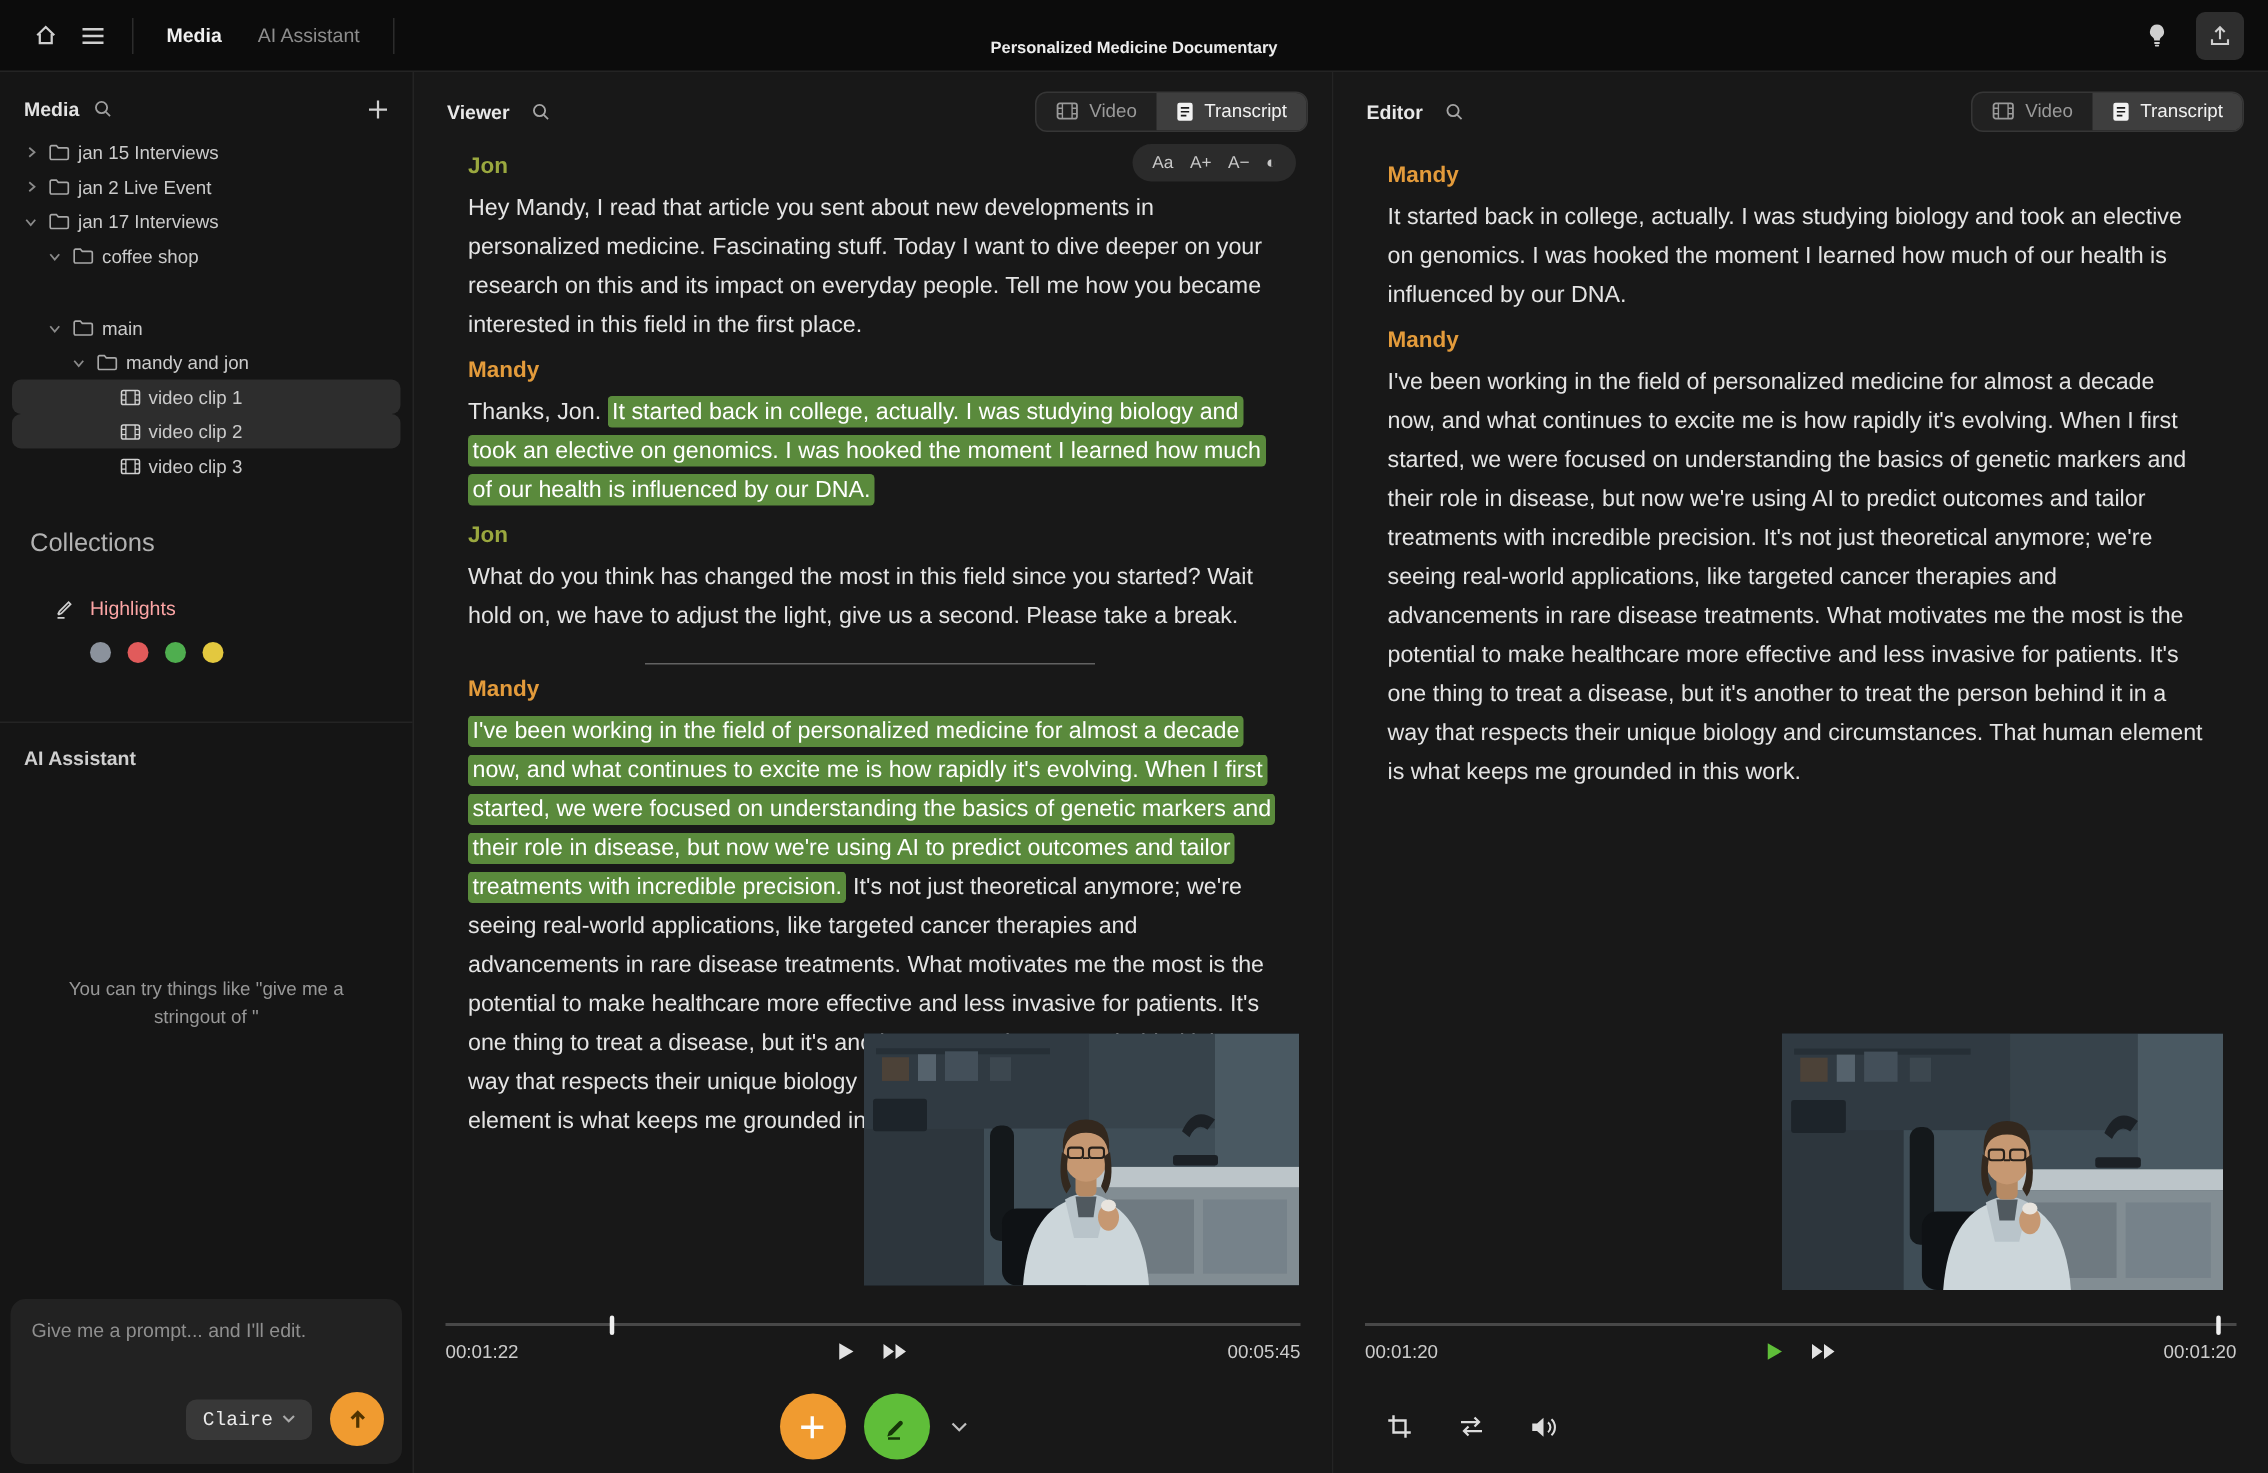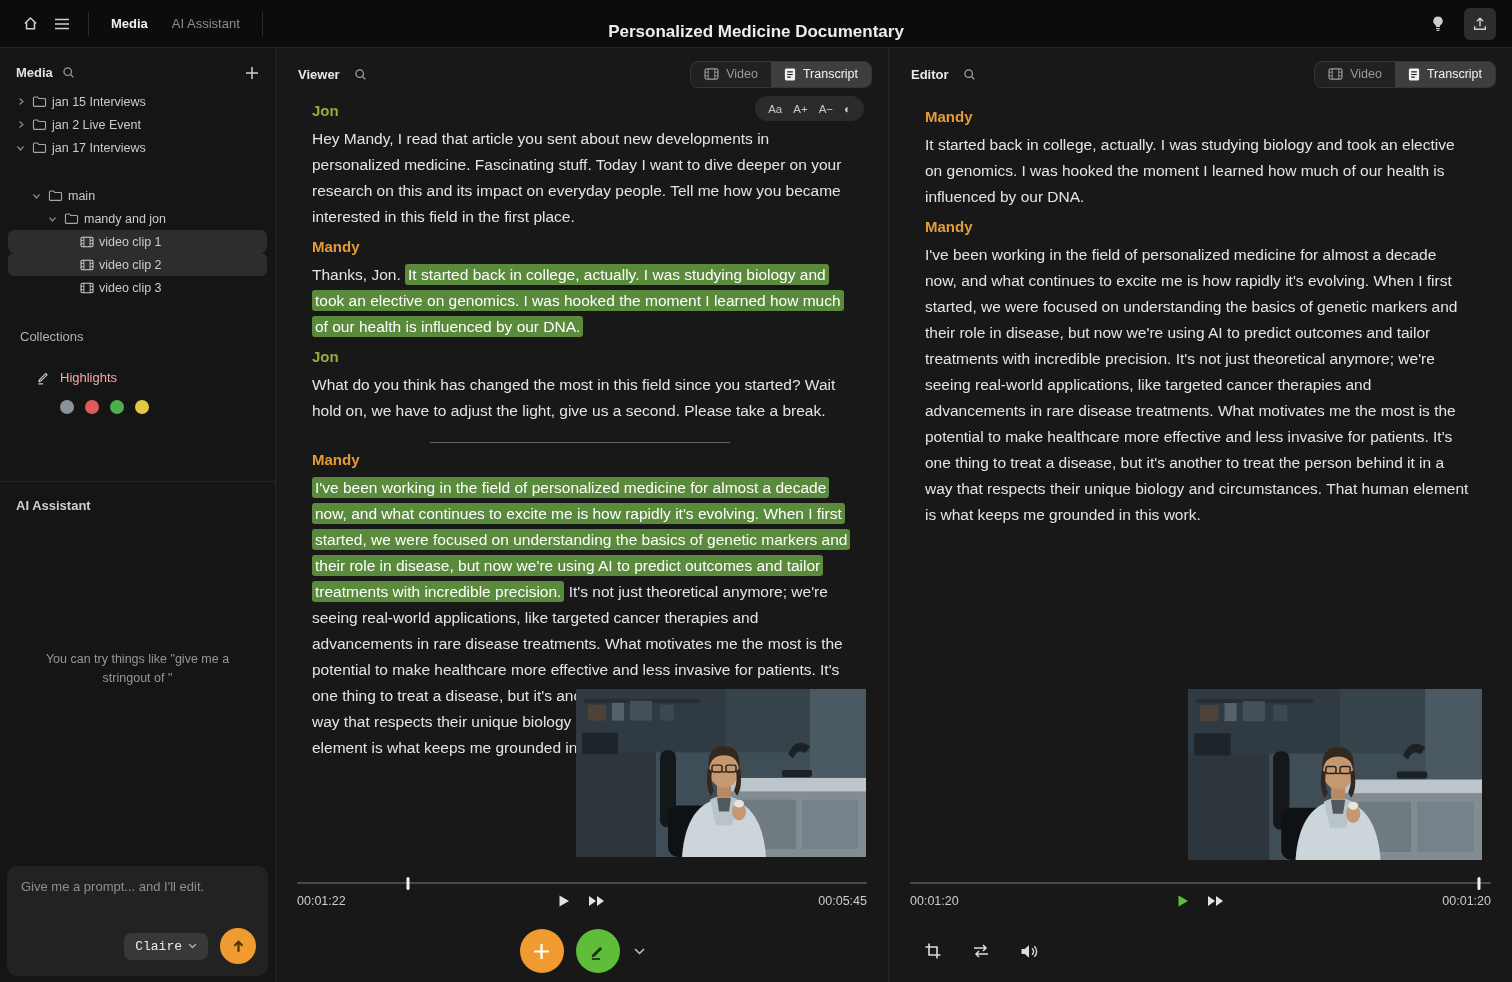--- a/index.html
+++ b/index.html
@@ -10,21 +10,21 @@
 
   .app { width:100%; height:100%; display:flex; flex-direction:column; }
 
   
   .topbar { flex:0 0 48px; background:#0c0c0c; border-bottom:1px solid #242424; display:flex; align-items:center; position:relative; }
   .tb-left { display:flex; align-items:center; padding-left:14px; }
   .tb-icon-btn { width:32px; height:32px; display:flex; align-items:center; justify-content:center; color:#cfcfcf; cursor:pointer; border-radius:6px; }
   .tb-divider { width:1px; height:24px; background:#2c2c2c; margin:0 10px; }
   .tb-tab { font-size:13px; padding:6px 12px; color:#8d8d8d; cursor:pointer; white-space:nowrap; }
   .tb-tab.active { color:#f0f0f0; font-weight:700; }
-  .tb-title { position:absolute; left:50%; transform:translateX(-50%); font-size:17px; font-weight:700; color:#ededed;margin-top:16px; }
+  .tb-title { position:absolute; left:50%; transform:translateX(-50%); font-size:11px; font-weight:700; color:#ededed;margin-top:16px; }
   .tb-right { margin-left:auto; display:flex; align-items:center; gap:10px; padding-right:16px; }
   .tb-upload { background:#2e2e2e; }
 
   .main { flex:1; display:flex; min-height:0; }
 
   
   .sidebar { flex:0 0 276px; background:#151515; border-right:1px solid #242424; display:flex; flex-direction:column; position:relative; }
   .media-top { flex:0 0 433px; overflow:hidden; }
   .media-header { display:flex; align-items:center; gap:9px; padding:17px 16px 10px; }
   .media-header .hdr-label { font-size:13px; font-weight:700; color:#e2e2e2; }
@@ -33,21 +33,21 @@
   .icon-light { color:#cfcfcf; }
 
   .tree-row { display:flex; align-items:center; gap:5px; height:23px; margin:0 8px; border-radius:6px; cursor:pointer; }
   .tree-row.selected { background:#2d2d2d; }
   .tree-chev { width:13px; display:flex; justify-content:center; color:#8a8a8a; flex:0 0 13px; }
   .tree-ic { display:flex; color:#a8a8a8; }
   .tree-ic.clip { color:#d2d2d2; }
   .tree-label { font-size:12.5px; color:#cbcbcb; white-space:nowrap; }
 
   .collections { margin-top:30px; padding-left:20px; }
-  .collections .col-header { font-size:13px; color:#b2b2b2; }
+  .collections .col-header { font-size:17px; color:#b2b2b2; }
   .highlights-row { display:flex; align-items:center; gap:9px; margin:26px 0 0 16px; }
   .highlights-row .hl-label { font-size:13px; color:#fca5a5; }
   .dots-row { display:flex; gap:11px; margin:15px 0 0 40px; }
   .dot { width:14px; height:14px; border-radius:50%; cursor:pointer; }
 
   .ai-section { flex:1; border-top:1px solid #242424; position:relative; padding:16px; }
   .ai-header { font-size:13px; font-weight:700; color:#cfcfcf; }
   .ai-hint { position:absolute; top:168px; left:50%; transform:translateX(-50%); width:212px; text-align:center; font-size:12.5px; line-height:1.55; color:#979797; }
   .prompt-card { position:absolute; left:7px; right:7px; bottom:6px; height:110px; background:#222222; border-radius:10px; padding:13px 14px; }
   .prompt-placeholder { font-size:13px; color:#8f8f8f; }
@@ -238,20 +238,33 @@
                   <path d="M1 2.5 L4 6 L7 2.5" fill="none" stroke="currentColor" stroke-width="1.2"></path>
                 </svg>
               </span>
               <span class="tree-ic folder">
                 <svg width="15" height="13" viewBox="0 0 16 14">
                   <path d="M1.5 3.2a1 1 0 0 1 1-1h3.4l1.4 1.6h6.2a1 1 0 0 1 1 1v6.4a1 1 0 0 1-1 1h-11a1 1 0 0 1-1-1z" fill="none" stroke="currentColor" stroke-width="1.2"></path>
                 </svg>
               </span>
               <span class="tree-label">jan 17 Interviews</span>
             </div>
+            <div class="tree-row" style="padding-left: 22px;">
+              <span class="tree-chev">
+                <svg width="9" height="8" viewBox="0 0 8 8">
+                  <path d="M1 2.5 L4 6 L7 2.5" fill="none" stroke="currentColor" stroke-width="1.2"></path>
+                </svg>
+              </span>
+              <span class="tree-ic folder">
+                <svg width="15" height="13" viewBox="0 0 16 14">
+                  <path d="M1.5 3.2a1 1 0 0 1 1-1h3.4l1.4 1.6h6.2a1 1 0 0 1 1 1v6.4a1 1 0 0 1-1 1h-11a1 1 0 0 1-1-1z" fill="none" stroke="currentColor" stroke-width="1.2"></path>
+                </svg>
+              </span>
+              <span class="tree-label">coffee shop</span>
+            </div>
             <div class="tree-row" style="padding-left: 22px; margin-top: 25px;">
               <span class="tree-chev">
                 <svg width="9" height="8" viewBox="0 0 8 8">
                   <path d="M1 2.5 L4 6 L7 2.5" fill="none" stroke="currentColor" stroke-width="1.2"></path>
                 </svg>
               </span>
               <span class="tree-ic folder">
                 <svg width="15" height="13" viewBox="0 0 16 14">
                   <path d="M1.5 3.2a1 1 0 0 1 1-1h3.4l1.4 1.6h6.2a1 1 0 0 1 1 1v6.4a1 1 0 0 1-1 1h-11a1 1 0 0 1-1-1z" fill="none" stroke="currentColor" stroke-width="1.2"></path>
                 </svg>

